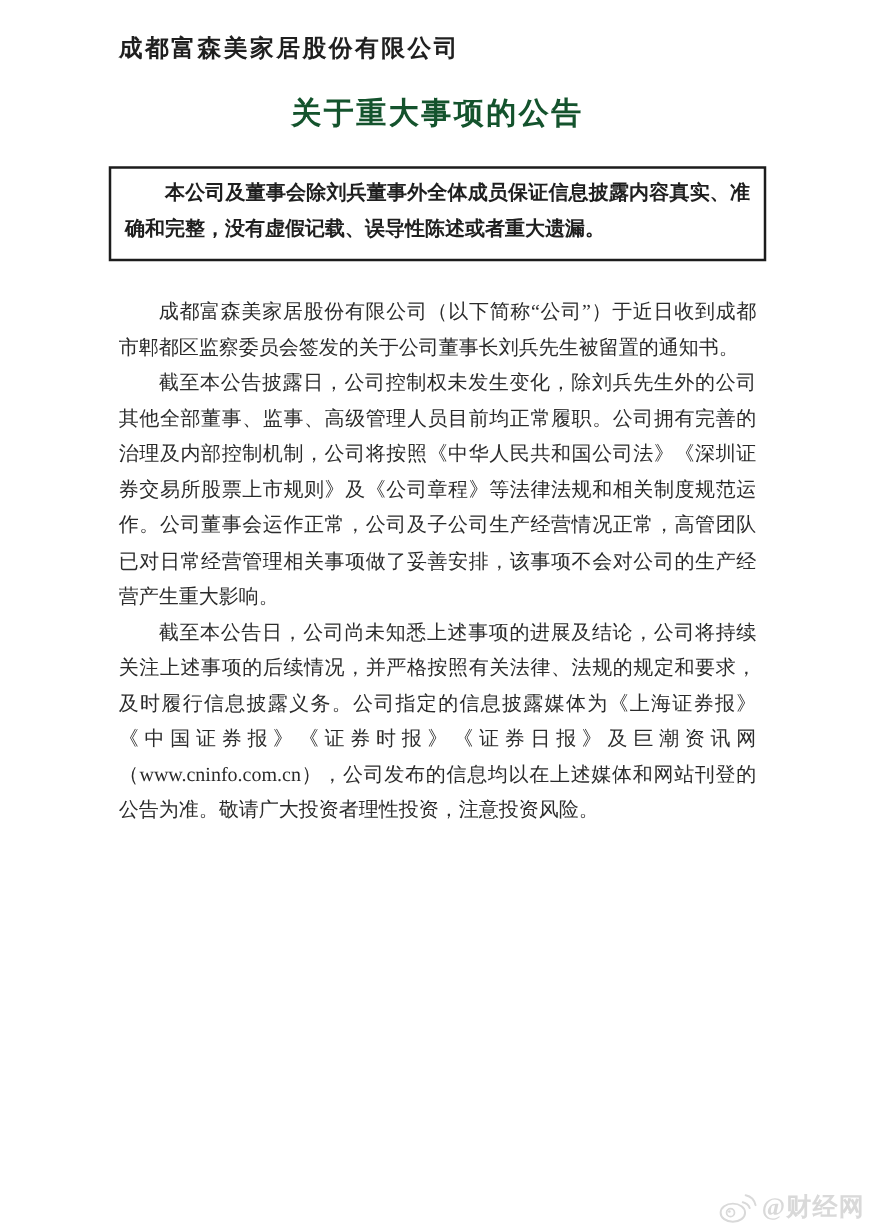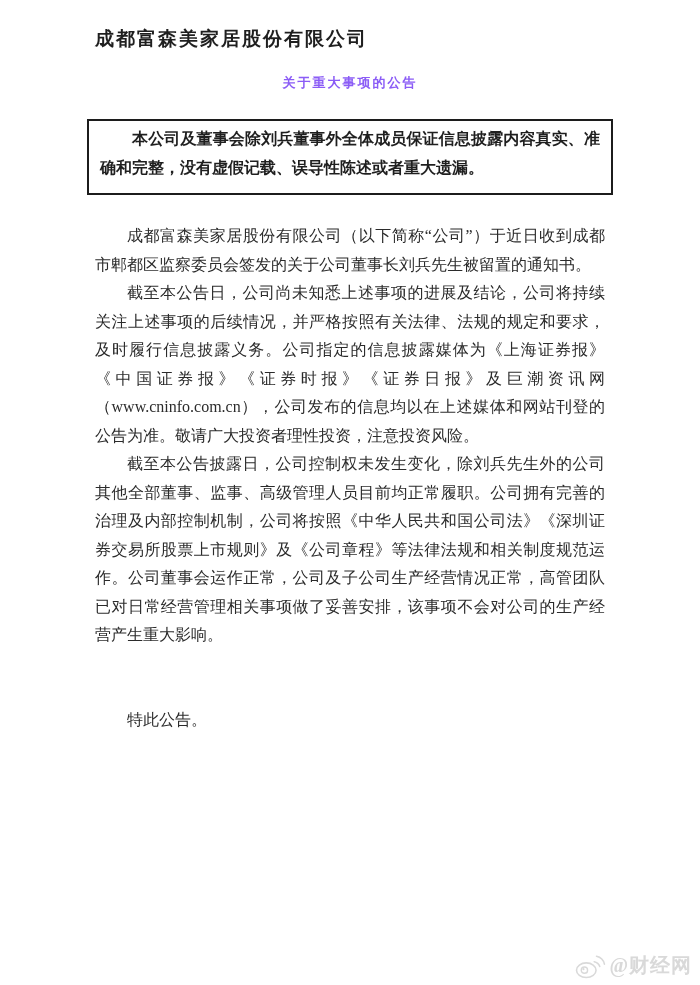--- a/index.html
+++ b/index.html
@@ -34,39 +34,38 @@
     margin: 26px 0 0 0;
     text-align: left;
     font-size: 19px;
     font-weight: bold;
     letter-spacing: 2px;
     color: #1f1f1f;
   }
   .announcement-title {
     margin: 22px 0 0 0;
     text-align: center;
-    font-size: 13px;
+    font-size: 24px;
     font-weight: bold;
     letter-spacing: 2px;
-    color: #8b5cf6;
+    color: #14532d;
   }
   .disclaimer-box {
     margin: 27px -8px 0 -8px;
     border: 2px solid #1c1c1c;
     padding: 5px 11px 9px 11px;
   }
   .disclaimer-box p {
     margin: 0;
     font-size: 16px;
     font-weight: bold;
     line-height: 29px;
     text-indent: 2em;
     text-align: justify;
     color: #1f1f1f;
-    font-family: Liberation Mono, monospace;
   }
   .body-text {
     margin-top: 27px;
   }
   .body-text p {
     margin: 0;
     font-size: 16px;
     line-height: 28.5px;
     text-indent: 2em;
     text-align: justify;
@@ -105,25 +104,24 @@
   <h1 class="company-title">成都富森美家居股份有限公司</h1>
 
   <h2 class="announcement-title">关于重大事项的公告</h2>
 
   <div class="disclaimer-box">
     <p>本公司及董事会除刘兵董事外全体成员保证信息披露内容真实、准确和完整，没有虚假记载、误导性陈述或者重大遗漏。</p>
   </div>
 
   <div class="body-text">
     <p>成都富森美家居股份有限公司（以下简称“公司”）于近日收到成都市郫都区监察委员会签发的关于公司董事长刘兵先生被留置的通知书。</p>
+    <p>截至本公告披露日，公司控制权未发生变化，除刘兵先生外的公司其他全部董事、监事、高级管理人员目前均正常履职。公司拥有完善的治理及内部控制机制，公司将按照《中华人民共和国公司法》《深圳证券交易所股票上市规则》及《公司章程》等法律法规和相关制度规范运作。公司董事会运作正常，公司及子公司生产经营情况正常，高管团队已对日常经营管理相关事项做了妥善安排，该事项不会对公司的生产经营产生重大影响。</p>
     <p>截至本公告日，公司尚未知悉上述事项的进展及结论，公司将持续关注上述事项的后续情况，并严格按照有关法律、法规的规定和要求，及时履行信息披露义务。公司指定的信息披露媒体为《上海证券报》《中国证券报》《证券时报》《证券日报》及巨潮资讯网（www.cninfo.com.cn），公司发布的信息均以在上述媒体和网站刊登的公告为准。敬请广大投资者理性投资，注意投资风险。</p>
-    <p>截至本公告披露日，公司控制权未发生变化，除刘兵先生外的公司其他全部董事、监事、高级管理人员目前均正常履职。公司拥有完善的治理及内部控制机制，公司将按照《中华人民共和国公司法》《深圳证券交易所股票上市规则》及《公司章程》等法律法规和相关制度规范运作。公司董事会运作正常，公司及子公司生产经营情况正常，高管团队已对日常经营管理相关事项做了妥善安排，该事项不会对公司的生产经营产生重大影响。</p>
   </div>
 
-  <p class="closing">特此公告。</p>
 
 </div>
 
 <div class="watermark">
   <span>
     <svg width="32" height="27" viewBox="0 0 34 29" fill="none">
       <ellipse cx="13" cy="19.5" rx="10.5" ry="7.8" stroke="#d9d9d9" stroke-width="1.7"></ellipse>
       <circle cx="11" cy="19.5" r="3.4" stroke="#d9d9d9" stroke-width="1.5"></circle>
       <circle cx="10" cy="18.4" r="1.1" fill="#d9d9d9"></circle>
       <path d="M21.5 10.5 Q26 11.5 27.5 15.5" stroke="#d9d9d9" stroke-width="1.7" stroke-linecap="round"></path>

